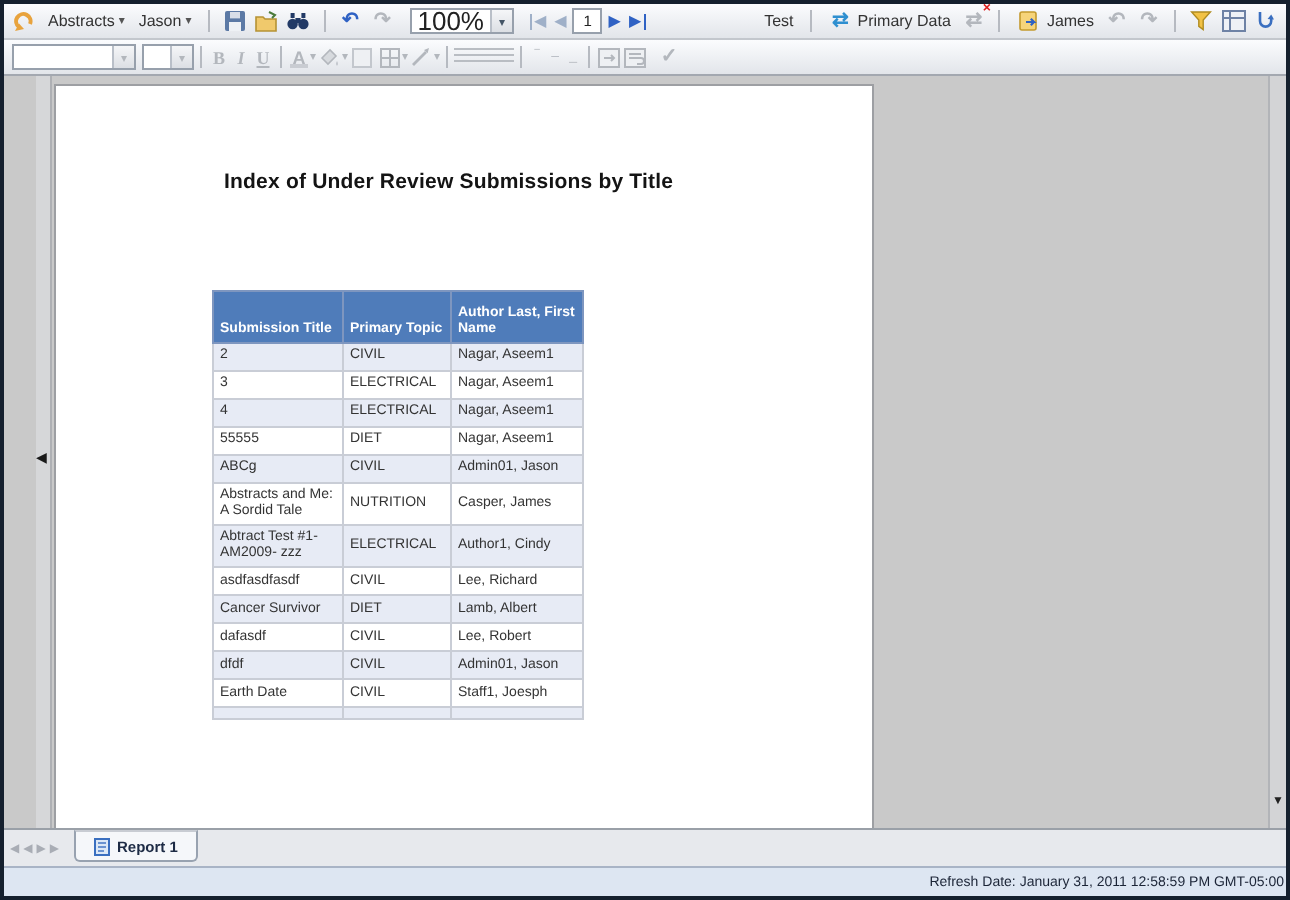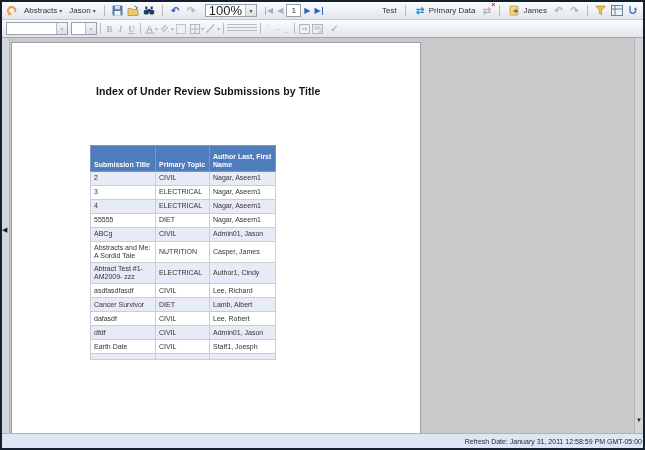--- a/index.html
+++ b/index.html
@@ -47,21 +47,21 @@
   .colorA{ position:relative; font-weight:bold; font-size:9px; width:11px; text-align:center; }
   .colorA::after{ content:""; position:absolute; left:1px; right:1px; bottom:0; height:2px; background:#c9ccd2; }
   .mini-sq{ width:10px; height:10px; border:1px solid #c3c7cd; background:#eef0f3; display:inline-block; }
   .stripes{ width:10px; height:9px; display:inline-block;
             background:repeating-linear-gradient(#b9bdc3 0 1px, transparent 1px 3px); }
   .vtick{ font-size:7px; color:#b9bdc3; width:9px; text-align:center; }
   .redx{ position:absolute; right:-2px; top:-3px; color:#d22; font-size:7px; font-weight:bold; }
   .rel{ position:relative; }
 
   
-  .main{ flex:1; display:flex; background:var(--canvas_bg); overflow:hidden; position:relative; }
+  .main{ flex:1; display:flex; background:var(--canvas_bg); overflow:hidden; position:relative;padding-left:16px; }
   .left-strip{ flex:0 0 8px; background:#d6d7d9; border-right:1px solid #aeb0b4; position:relative; }
   .collapse{ position:absolute; top:188px; left:0px; font-size:7px; color:#1a1a1a; line-height:1; cursor:pointer; }
   .canvas{ flex:1; position:relative; overflow:hidden; }
   .page{ position:absolute; left:1px; top:4px; width:410px; bottom:0; background:#fff;
          border:1px solid #9d9fa3; border-bottom:none; overflow:hidden; }
   .v-scroll{ flex:0 0 9px; background:#d3d4d6; border-left:1px solid #b2b4b8; position:relative; }
   .sb-down{ position:absolute; bottom:8px; left:0; width:8px; height:10px; font-size:6px; color:#222;
             text-align:center; line-height:10px; cursor:pointer; }
 
   .report-title{ position:absolute; top:42px; left:84px; font-size:10.5px; font-weight:bold; color:#141414; letter-spacing:0.1px; }
@@ -345,18 +345,37 @@
               </tr>
             </tbody>
         </table>
       </div>
     </div>
     <div class="v-scroll">
       <span class="sb-down">▼</span>
     </div>
   </div>
 
+  <div class="tabbar">
+    <span class="tabnav">
+      <span>◀</span>
+      <span>◀</span>
+      <span>▶</span>
+      <span>▶</span>
+    </span>
+    <span class="tab">
+      <span class="ic" style="width:9px;height:10px">
+        <svg width="8" height="9" viewBox="0 0 8 9">
+            <rect x="0.5" y="0.5" width="7" height="8" fill="#dce8f6" stroke="#3a6fc0"></rect>
+            <line x1="2" y1="2.5" x2="6" y2="2.5" stroke="#3a6fc0" stroke-width="0.7"></line>
+            <line x1="2" y1="4.5" x2="6" y2="4.5" stroke="#3a6fc0" stroke-width="0.7"></line>
+            <line x1="2" y1="6.5" x2="5" y2="6.5" stroke="#3a6fc0" stroke-width="0.7"></line>
+          </svg>
+      </span>
+      <span>Report 1</span>
+    </span>
+  </div>
 
   <div class="statusbar">
     <span>Refresh Date: January 31, 2011 12:58:59 PM GMT-05:00</span>
   </div>
 
 </div>
 
 </body></html>

